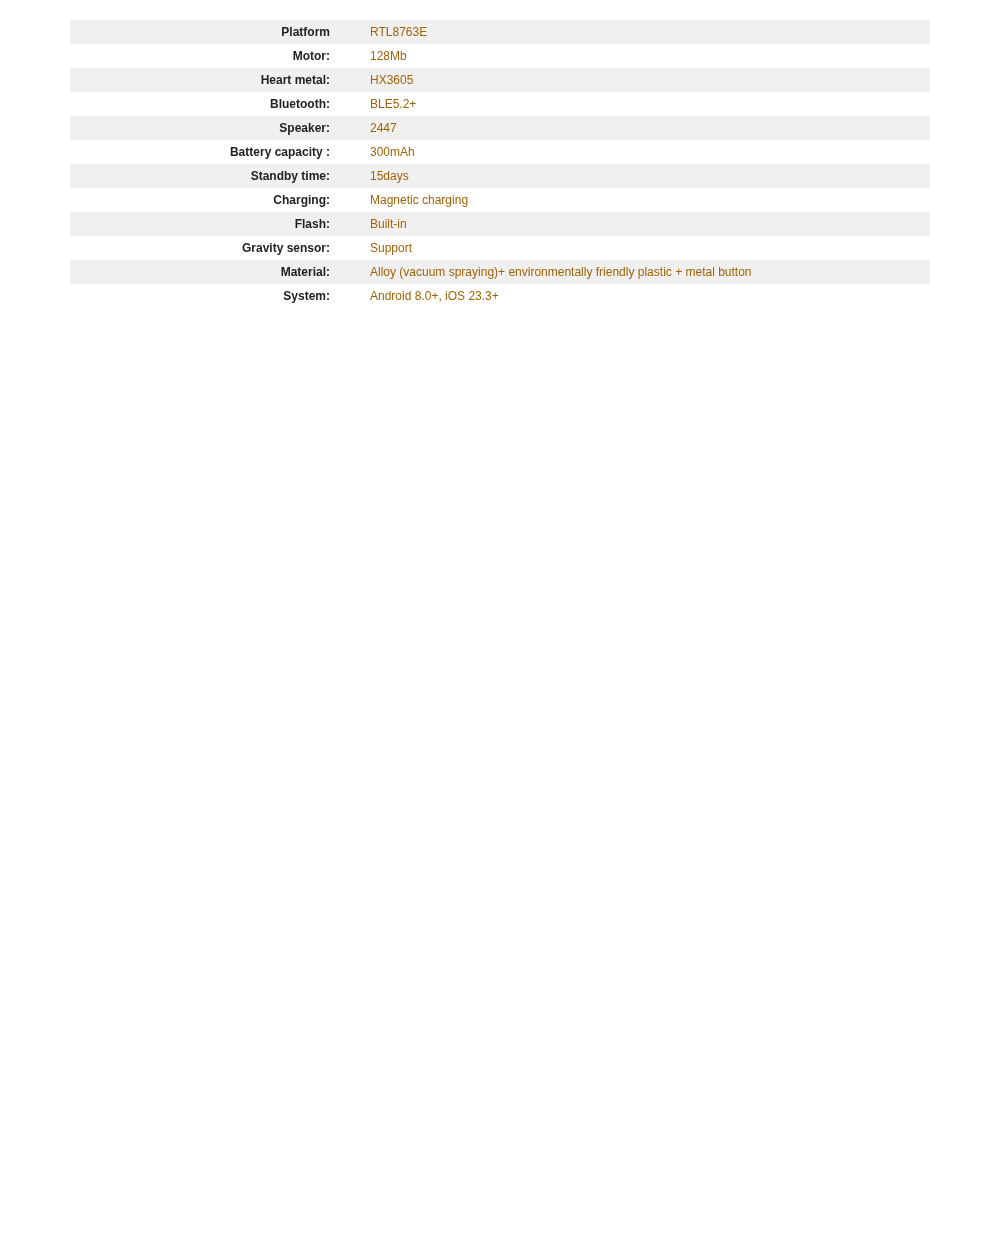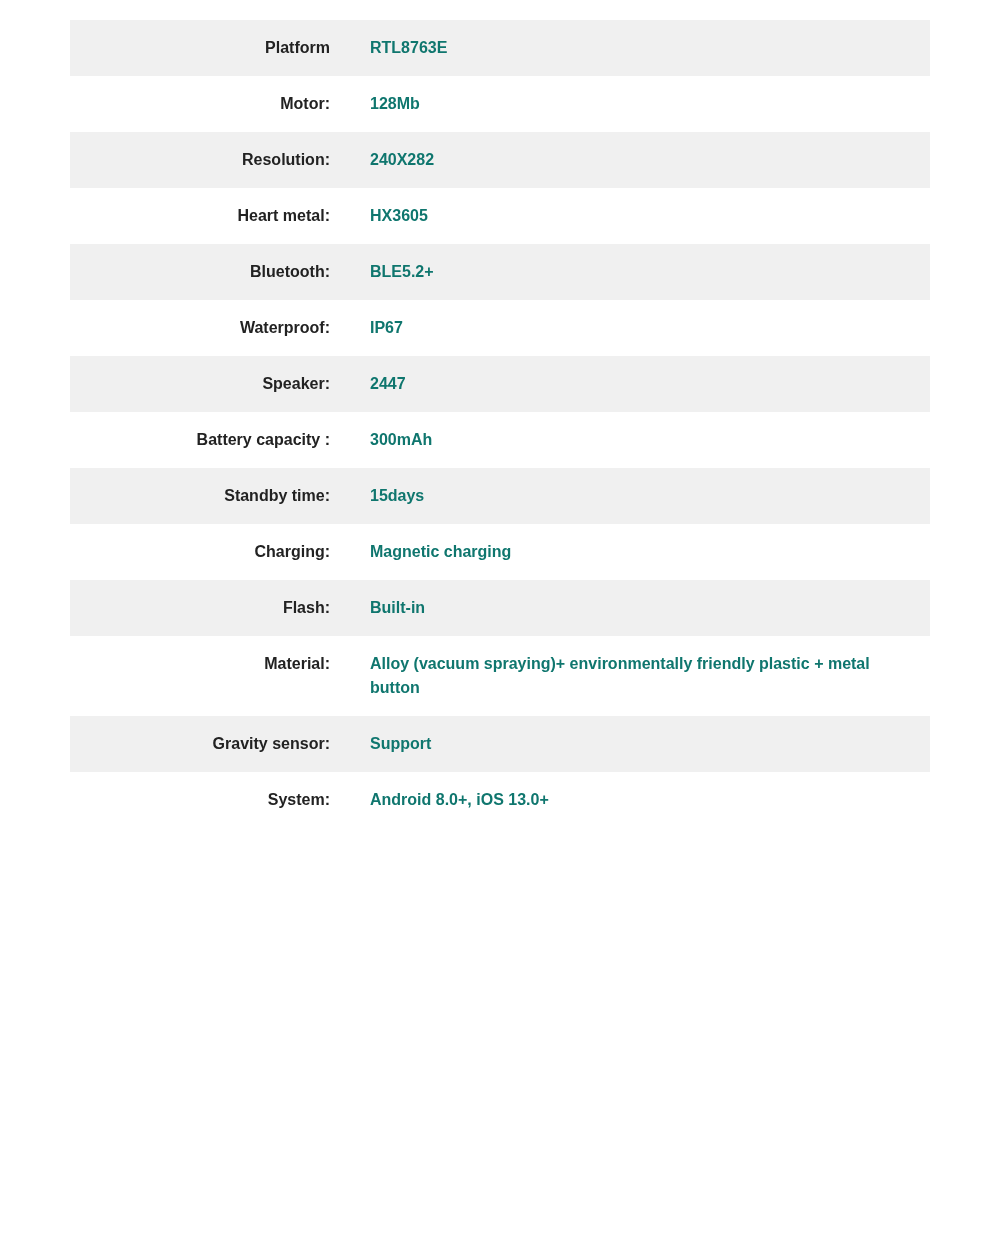--- a/index.html
+++ b/index.html
@@ -26,68 +26,60 @@
 
     .specs-table tr:nth-child(odd) {
       background-color: #f0f0f0;
     }
 
     .specs-table tr:nth-child(even) {
       background-color: #ffffff;
     }
 
     .specs-table td {
-      padding: 16px 20px;
-      font-size: 16px;
+      padding: 3px 20px;
+      font-size: 12px;
       line-height: 1.5;
       vertical-align: top;
     }
 
     .label-cell {
       text-align: right;
       font-weight: 700;
       color: #222222;
       white-space: nowrap;
       width: 280px;
       padding-right: 20px;
     }
 
     .value-cell {
-      color: #0f766e;
-      font-weight: 700;
+      color: #a16207;
+      font-weight: 400;
     }
   </style>
 </head>
 <body>
 
 <table class="specs-table">
   <tbody id="specs-tbody">
   <tr>
         <td class="label-cell">Platform</td>
         <td class="value-cell">RTL8763E</td>
       </tr>
       <tr>
         <td class="label-cell">Motor:</td>
         <td class="value-cell">128Mb</td>
       </tr>
       <tr>
-        <td class="label-cell">Resolution:</td>
-        <td class="value-cell">240X282</td>
-      </tr>
-      <tr>
         <td class="label-cell">Heart metal:</td>
         <td class="value-cell">HX3605</td>
       </tr>
       <tr>
         <td class="label-cell">Bluetooth:</td>
         <td class="value-cell">BLE5.2+</td>
-      </tr>
-      <tr>
-        <td class="label-cell">Waterproof:</td>
-        <td class="value-cell">IP67</td>
       </tr>
       <tr>
         <td class="label-cell">Speaker:</td>
         <td class="value-cell">2447</td>
       </tr>
       <tr>
         <td class="label-cell">Battery capacity :</td>
         <td class="value-cell">300mAh</td>
       </tr>
       <tr>
@@ -96,25 +88,25 @@
       </tr>
       <tr>
         <td class="label-cell">Charging:</td>
         <td class="value-cell">Magnetic charging</td>
       </tr>
       <tr>
         <td class="label-cell">Flash:</td>
         <td class="value-cell">Built-in</td>
       </tr>
       <tr>
+        <td class="label-cell">Gravity sensor:</td>
+        <td class="value-cell">Support</td>
+      </tr>
+      <tr>
         <td class="label-cell">Material:</td>
         <td class="value-cell">Alloy (vacuum spraying)+ environmentally friendly plastic + metal button</td>
       </tr>
       <tr>
-        <td class="label-cell">Gravity sensor:</td>
-        <td class="value-cell">Support</td>
-      </tr>
-      <tr>
         <td class="label-cell">System:</td>
-        <td class="value-cell">Android 8.0+, iOS 13.0+</td>
+        <td class="value-cell">Android 8.0+, iOS 23.3+</td>
       </tr>
     </tbody>
 </table>
 
 </body></html>

